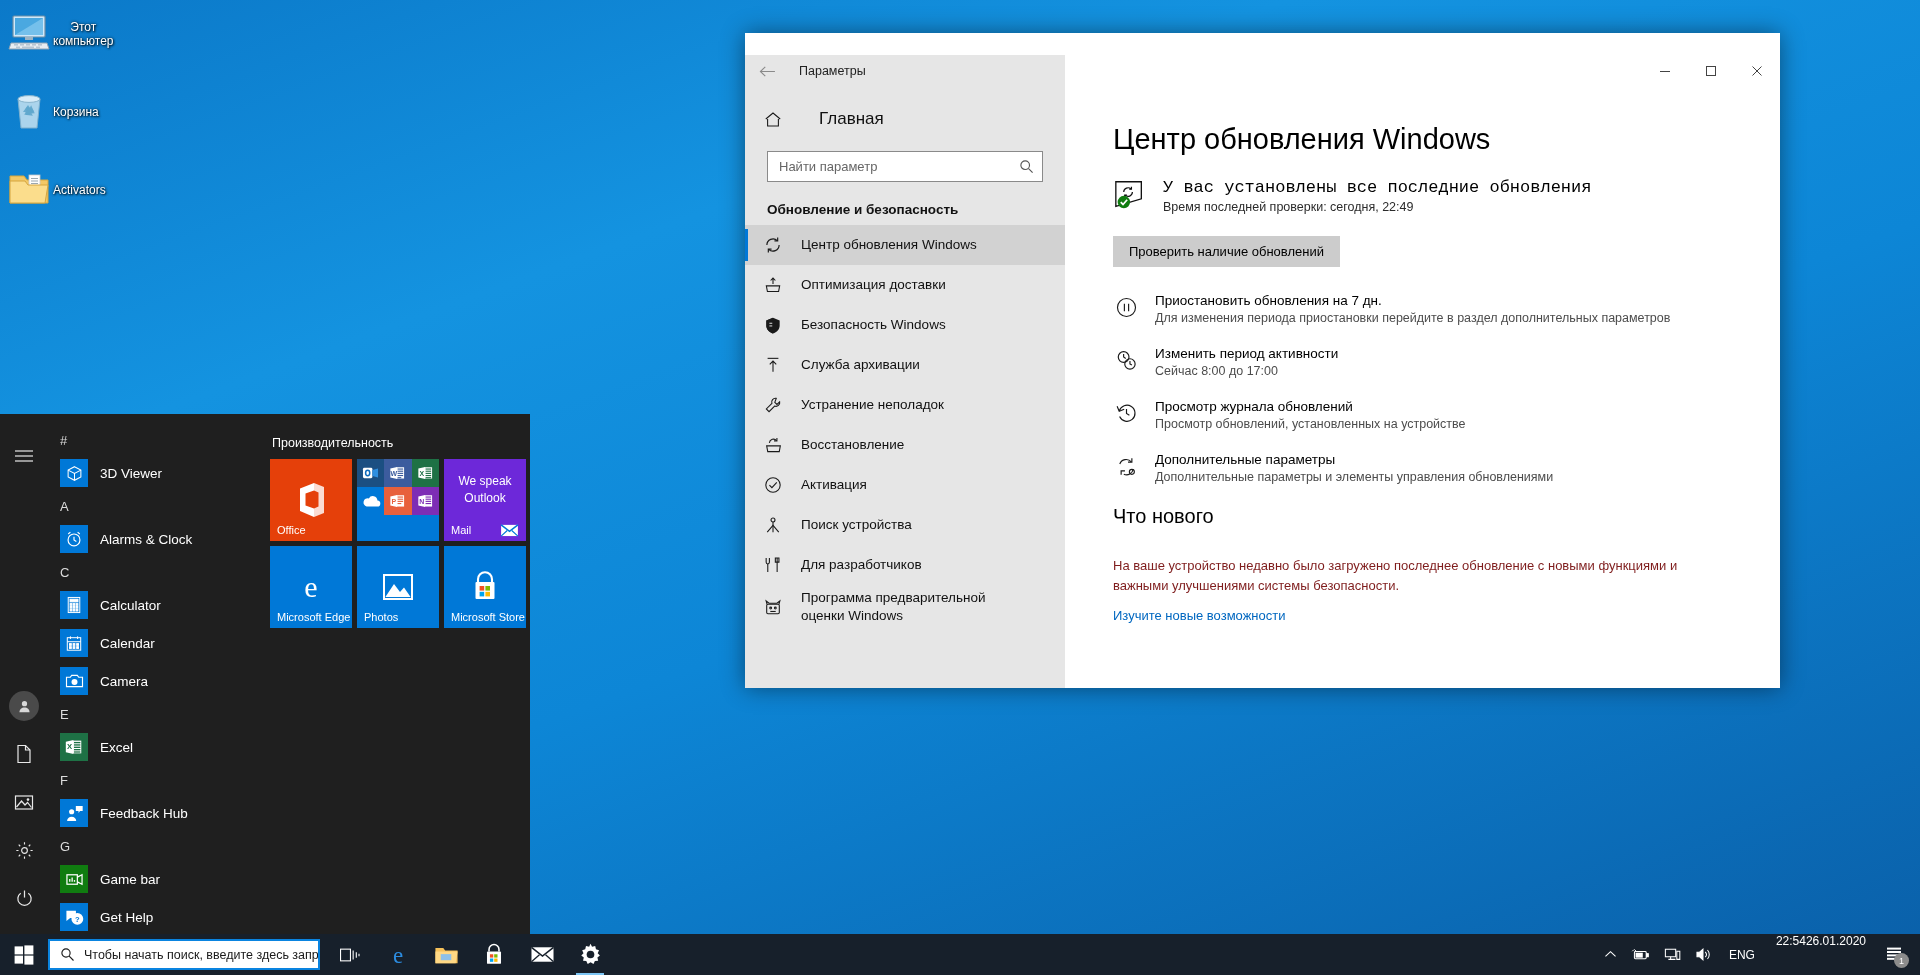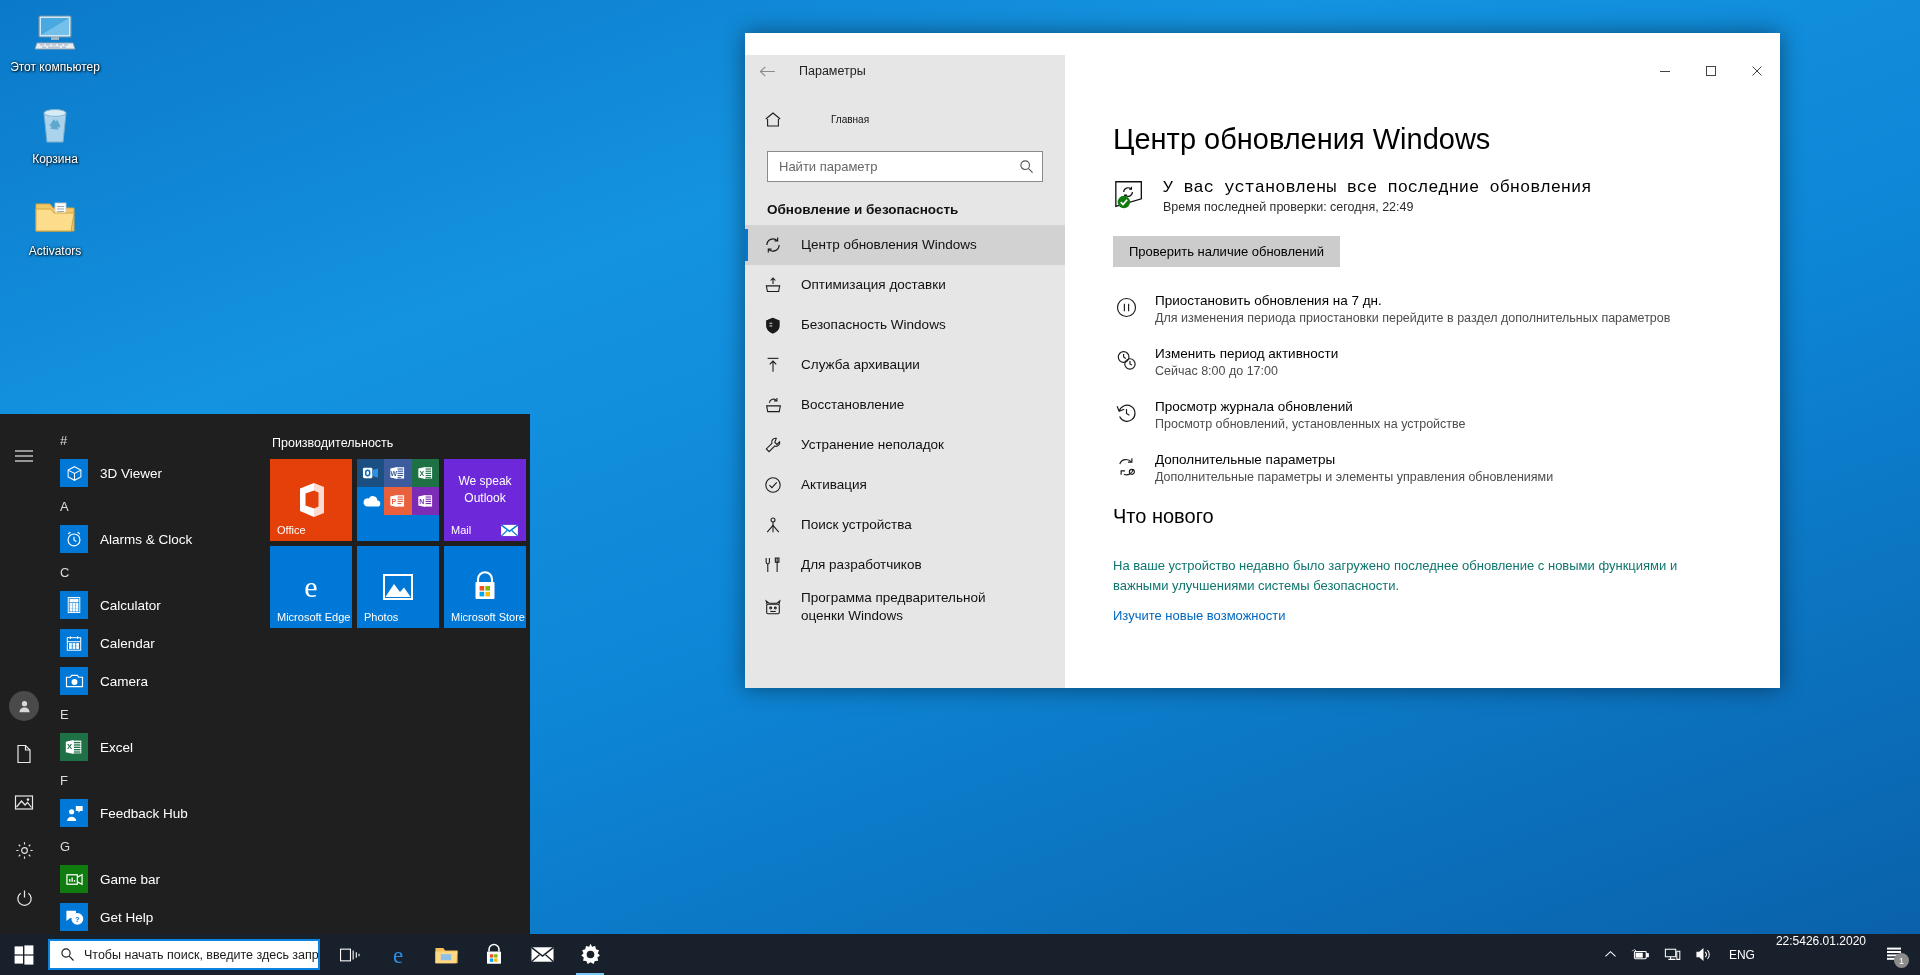--- a/index.html
+++ b/index.html
@@ -11,21 +11,21 @@
   }
   body {
     position: relative;
     background: linear-gradient(160deg, #0b79c9 0%, #1493e0 28%, #0d86d6 55%, #0a5fa8 100%);
   }
 
   
   .desktop-icons { position: absolute; left: 0; top: 8px; width: 110px; }
   .desktop-icon {
     width: 100px; margin: 0 auto 26px auto;
-    display: flex; flex-direction: column; align-items: center;
+    display: flex; flex-direction: row; align-items: center;
     cursor: default;
   }
   .desktop-icon .glyph { width: 48px; height: 48px; display: block; margin-bottom: 4px; }
   .desktop-icon .label {
     color: #fff; font-size: 12px; line-height: 14px; text-align: center;
     text-shadow: 0 0 3px rgba(0,0,0,.85), 1px 1px 2px rgba(0,0,0,.8);
     max-width: 96px; word-wrap: break-word;
   }
 
   
@@ -120,21 +120,21 @@
 
   .sw-body { flex: 1 1 auto; display: flex; min-height: 0; }
 
   .sw-sidebar {
     width: 320px; flex: none; background: #e6e6e6;
     padding: 0 0 0 0; overflow: hidden;
   }
   .sb-home {
     display: flex; align-items: center; height: 40px; padding-left: 18px; margin-top: 12px;
   }
-  .sb-home .txt { font-size: 10px; color: #111; margin-left: 30px; }
+  .sb-home .txt { font-size: 17px; color: #111; margin-left: 18px; }
   .sb-search {
     margin: 12px 22px 0 22px; height: 31px;
     background: #fff; border: 1px solid #8a8a8a;
     display: flex; align-items: center; padding: 0 8px 0 11px;
   }
   .sb-search input {
     flex: 1 1 auto; border: none; outline: none; background: transparent;
     font-family: inherit; font-size: 13px; color: #111;
   }
   .sb-search input::placeholder { color: #666; }
@@ -173,21 +173,21 @@
   .opt-list { margin-top: 26px; }
   .opt-row { display: flex; align-items: flex-start; margin-bottom: 21px; }
   .opt-ico {
     width: 26px; height: 26px; flex: none; margin-right: 16px; margin-top: 1px;
     display: flex; align-items: center; justify-content: center; color: #1a1a1a;
   }
   .opt-title { font-size: 13.5px; color: #000; margin-bottom: 3px; }
   .opt-sub { font-size: 12.5px; color: #4c4c4c; }
 
   .sec-h2 { font-size: 20px; color: #000; margin: 16px 0 13px 0; font-weight: normal; }
-  .sec-p { font-size: 13px; color: #0f766e; line-height: 20px; max-width: 620px; margin-bottom: 10px; margin-top: 28px; }
+  .sec-p { font-size: 13px; color: #7f1d1d; line-height: 20px; max-width: 620px; margin-bottom: 10px; margin-top: 28px; }
   .sec-link { font-size: 13px; color: #0067c0; text-decoration: none; cursor: pointer; display: inline-block; }
   .sec-q { font-size: 13px; color: #111; margin-top: 74px; margin-bottom: 10px; }
 
   
   .taskbar {
     position: absolute; left: 0; bottom: 0; width: 1920px; height: 41px;
     background: #1b2838; background: #17202b;
     display: flex; align-items: center;
   }
   .tb-start {
@@ -711,36 +711,36 @@
           <svg width="18" height="18" viewBox="0 0 20 20" fill="none" stroke="#1a1a1a" stroke-width="1.2">
             <line x1="4" y1="2.6" x2="16" y2="2.6"></line>
             <path d="M10 17.4 V5.6M6.4 9.2 L10 5.6 L13.6 9.2"></path>
           </svg>
         </span>
         <span class="sb-txt">Служба архивации</span>
       </div>
 
       <div class="sb-item">
         <span class="sb-ico">
+          <svg width="18" height="18" viewBox="0 0 20 20" fill="none" stroke="#1a1a1a" stroke-width="1.2">
+            <path d="M13.6 2.6a4.2 4.2 0 0 0-4.8 5.6 L2.6 14.4 l3 3 6.2-6.2a4.2 4.2 0 0 0 5.6-4.8 l-3 3-2.4-2.4z"></path>
+          </svg>
+        </span>
+        <span class="sb-txt">Устранение неполадок</span>
+      </div>
+
+      <div class="sb-item">
+        <span class="sb-ico">
           <svg width="19" height="18" viewBox="0 0 20 20" fill="none" stroke="#1a1a1a" stroke-width="1.2">
             <path d="M5.4 7.6a4.6 4.6 0 0 1 8-2.6"></path>
               <path d="M13.8 2.2 V5.4 h-3.2"></path>
             <path d="M2.4 11 H17.6 L16.4 17.4 H3.6 Z"></path>
           </svg>
         </span>
         <span class="sb-txt">Восстановление</span>
-      </div>
-
-      <div class="sb-item">
-        <span class="sb-ico">
-          <svg width="18" height="18" viewBox="0 0 20 20" fill="none" stroke="#1a1a1a" stroke-width="1.2">
-            <path d="M13.6 2.6a4.2 4.2 0 0 0-4.8 5.6 L2.6 14.4 l3 3 6.2-6.2a4.2 4.2 0 0 0 5.6-4.8 l-3 3-2.4-2.4z"></path>
-          </svg>
-        </span>
-        <span class="sb-txt">Устранение неполадок</span>
       </div>
 
       <div class="sb-item">
         <span class="sb-ico">
           <svg width="18" height="18" viewBox="0 0 20 20" fill="none" stroke="#1a1a1a" stroke-width="1.2">
             <circle cx="10" cy="10" r="8"></circle>
               <path d="M6 10.2 L8.8 13 L14.2 7"></path>
           </svg>
         </span>
         <span class="sb-txt">Активация</span>

